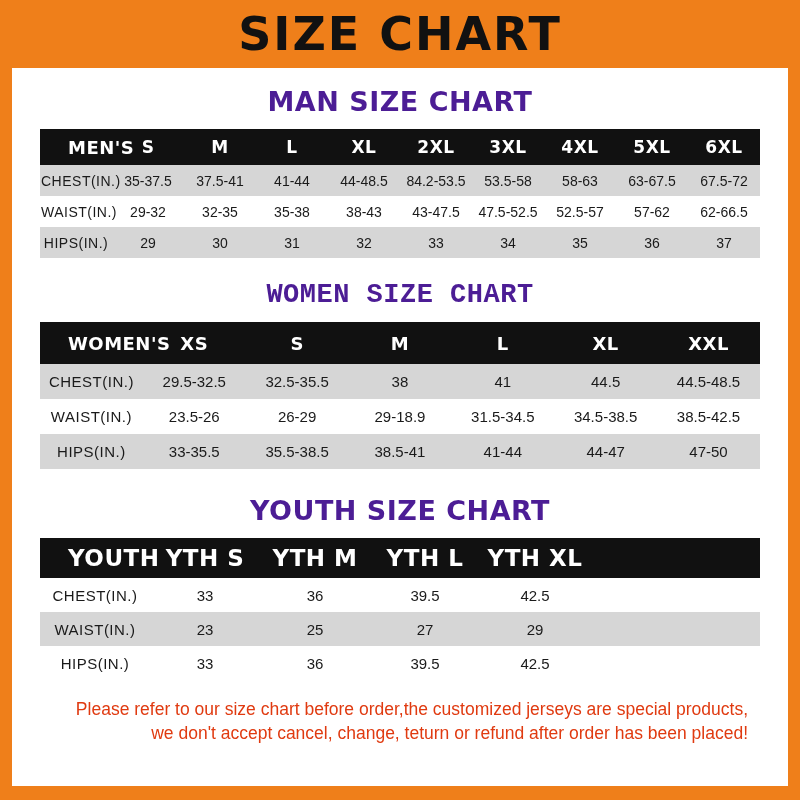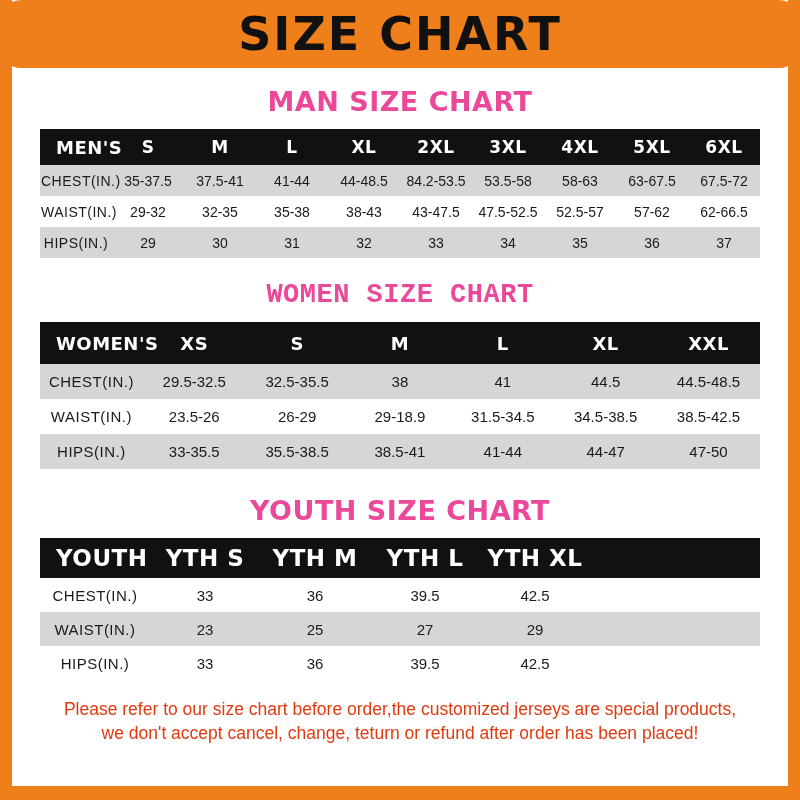--- a/index.html
+++ b/index.html
@@ -23,40 +23,39 @@
     border-right: 12px solid #ef7f1a;
   }
   .banner {
     background: #ef7f1a;
     height: 68px;
     display: flex;
     align-items: center;
     justify-content: center;
     margin-left: -12px;
     margin-right: -12px;
-    border-radius: 21px;
   }
   .banner-title {
     font-family: "DejaVu Sans", sans-serif;
     font-weight: bold;
     font-size: 46px;
     letter-spacing: 2px;
     color: #111111;
     line-height: 1;
     text-align: center;
   }
   .content {
     padding: 0 28px;
   }
   .section-title {
     text-align: center;
     font-family: "DejaVu Sans", sans-serif;
     font-weight: bold;
     font-size: 27px;
-    color: #ec4899;
+    color: #4c1d95;
     letter-spacing: 0.5px;
   }
   .t-man   { margin: 18px 0 12px 0; }
   .t-women { margin: 22px 0 12px 0; font-family: Liberation Mono, monospace; }
   .t-youth { margin: 26px 0 12px 0; }
 
   table.sizetable {
     width: 100%;
     border-collapse: collapse;
     table-layout: fixed;
@@ -73,21 +72,21 @@
   .hdr-row th {
     color: #ffffff;
     font-family: "DejaVu Sans", sans-serif;
     font-weight: bold;
     height: 34px;
     font-size: 17px;
     letter-spacing: 0.5px;
   }
   .hdr-row th.rowlabel {
     text-align: left;
-    padding-left: 16px;
+    padding-left: 28px;
     font-size: 18px;
   }
   
   .sizetable tbody tr td {
     height: 29px;
     font-size: 14px;
     color: #1a1a1a;
     font-family: "Liberation Sans", sans-serif;
   }
   .sizetable tbody tr.alt-light td { background: #d6d6d6; }
@@ -105,21 +104,21 @@
   
   #youth-table .hdr-row th { font-size: 23px; height: 38px; }
   #youth-table tbody tr td { height: 32px; font-size: 15px; }
   #youth-table col.spacer { width: 170px; }
 
   .footer-note {
     margin: 18px 12px 0 12px;
     color: #e03a10;
     font-size: 17.5px;
     line-height: 1.35;
-    text-align: center;
+    text-align: right;
     font-family: "Liberation Sans", sans-serif;
   }
   .bottom-bar {
     position: absolute;
     left: -12px;
     right: -12px;
     bottom: 0;
     height: 14px;
     background: #ef7f1a;
   }

